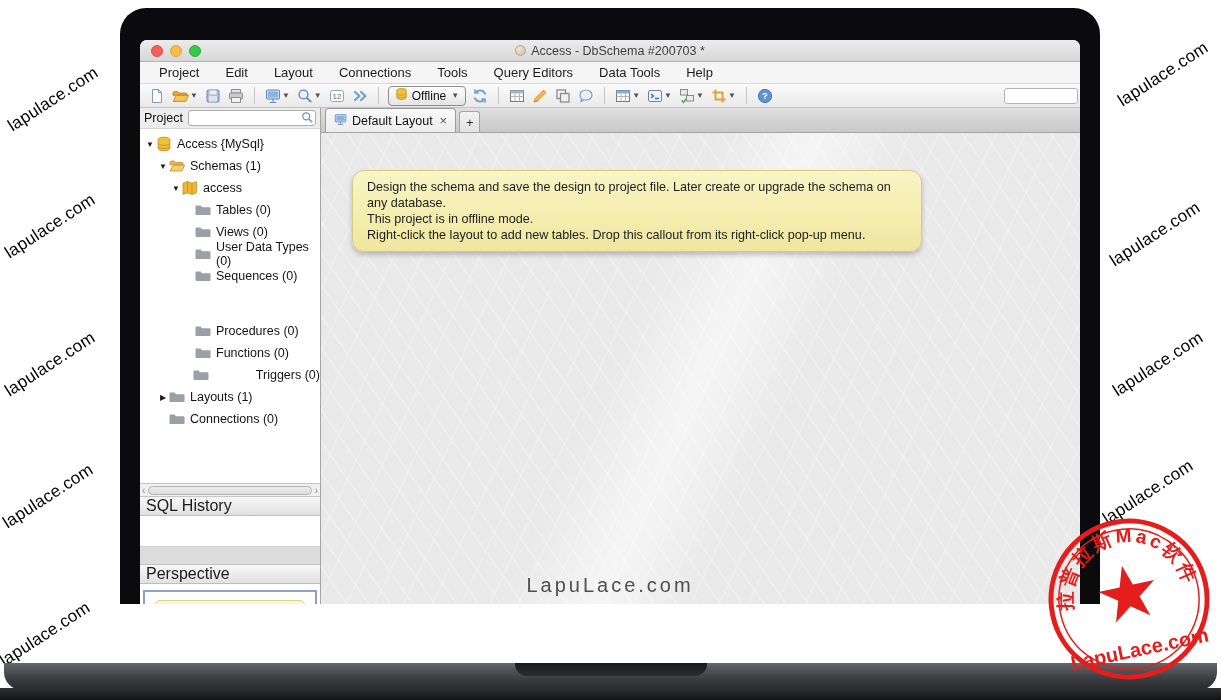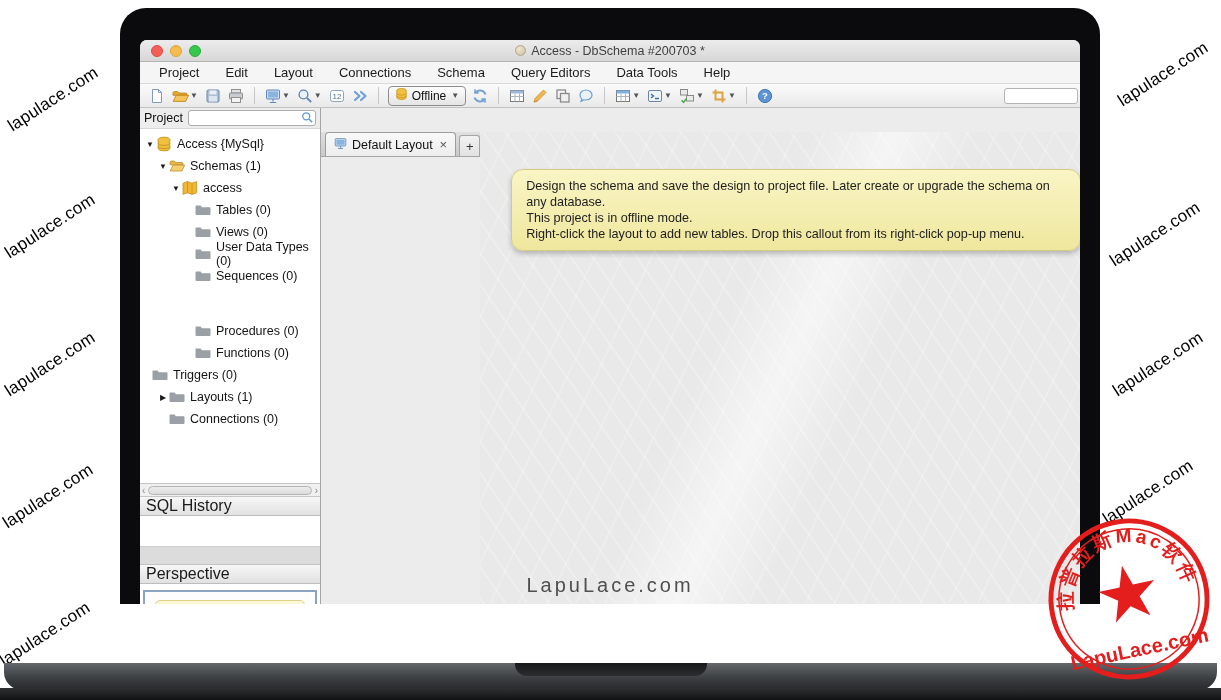--- a/index.html
+++ b/index.html
@@ -179,21 +179,21 @@
     height: 100%; border: 2px solid #8ba2c2;
     background: #fdfdfd; padding: 8px 10px;
   }
   .persp-mini {
     height: 22px; border-radius: 5px;
     background: linear-gradient(#fcf9da, #f1e88f);
     border: 1px solid #ddd28a;
   }
 
   
-  .main { flex: 1; display: flex; flex-direction: row; min-width: 0; margin-top: 24px; }
+  .main { flex: 1; display: flex; flex-direction: column; min-width: 0; }
   .tabbar {
     height: 25px; flex: none;
     background: linear-gradient(#e0e0e0, #c9c9c9);
     border-bottom: 1px solid #a5a5a5;
     display: flex; align-items: flex-end; gap: 3px;
     padding-left: 4px;
   }
   .tab-active {
     height: 24px; display: flex; align-items: center; gap: 5px;
     padding: 0 8px;
@@ -266,21 +266,21 @@
         <span class="title-icon"></span>
         <span>Access - DbSchema #200703 *</span>
       </div>
     </div>
 
     <div class="menubar" id="menubar">
         <div class="menu-item">Project</div>
         <div class="menu-item">Edit</div>
         <div class="menu-item">Layout</div>
         <div class="menu-item">Connections</div>
-        <div class="menu-item">Schema</div>
+        <div class="menu-item">Tools</div>
         <div class="menu-item">Query Editors</div>
         <div class="menu-item">Data Tools</div>
         <div class="menu-item">Help</div>
       </div>
 
     <div class="toolbar" id="toolbar">
         <div class="tbtn">
           <span>
             <svg width="16" height="16" viewBox="0 0 16 16">
               <path d="M3.5 1.5h6l3 3v10h-9z" fill="#fff" stroke="#7f9cc0"></path>
@@ -549,21 +549,21 @@
             </div>
             <div class="trow" style="padding-left: 43px;">
               <span class="tarrow"></span>
               <span class="ticon">
                 <svg width="16" height="16" viewBox="0 0 16 16">
                   <path d="M1.5 3.4h4.1l1.3 1.8h7.6c.6 0 1 .5 1 1V12c0 .6-.4 1-1 1h-13c-.6 0-1-.4-1-1V4.4c0-.6.4-1 1-1z" fill="#9aa0a6"></path>
                 </svg>
               </span>
               <span>Functions (0)</span>
             </div>
-            <div class="trow" style="">
+            <div class="trow" style=" justify-content: space-between;">
               <span class="tarrow"></span>
               <span class="ticon">
                 <svg width="16" height="16" viewBox="0 0 16 16">
                   <path d="M1.5 3.4h4.1l1.3 1.8h7.6c.6 0 1 .5 1 1V12c0 .6-.4 1-1 1h-13c-.6 0-1-.4-1-1V4.4c0-.6.4-1 1-1z" fill="#9aa0a6"></path>
                 </svg>
               </span>
               <span>Triggers (0)</span>
             </div>
             <div class="trow" style="padding-left: 17px;">
               <span class="tarrow">▶</span>

